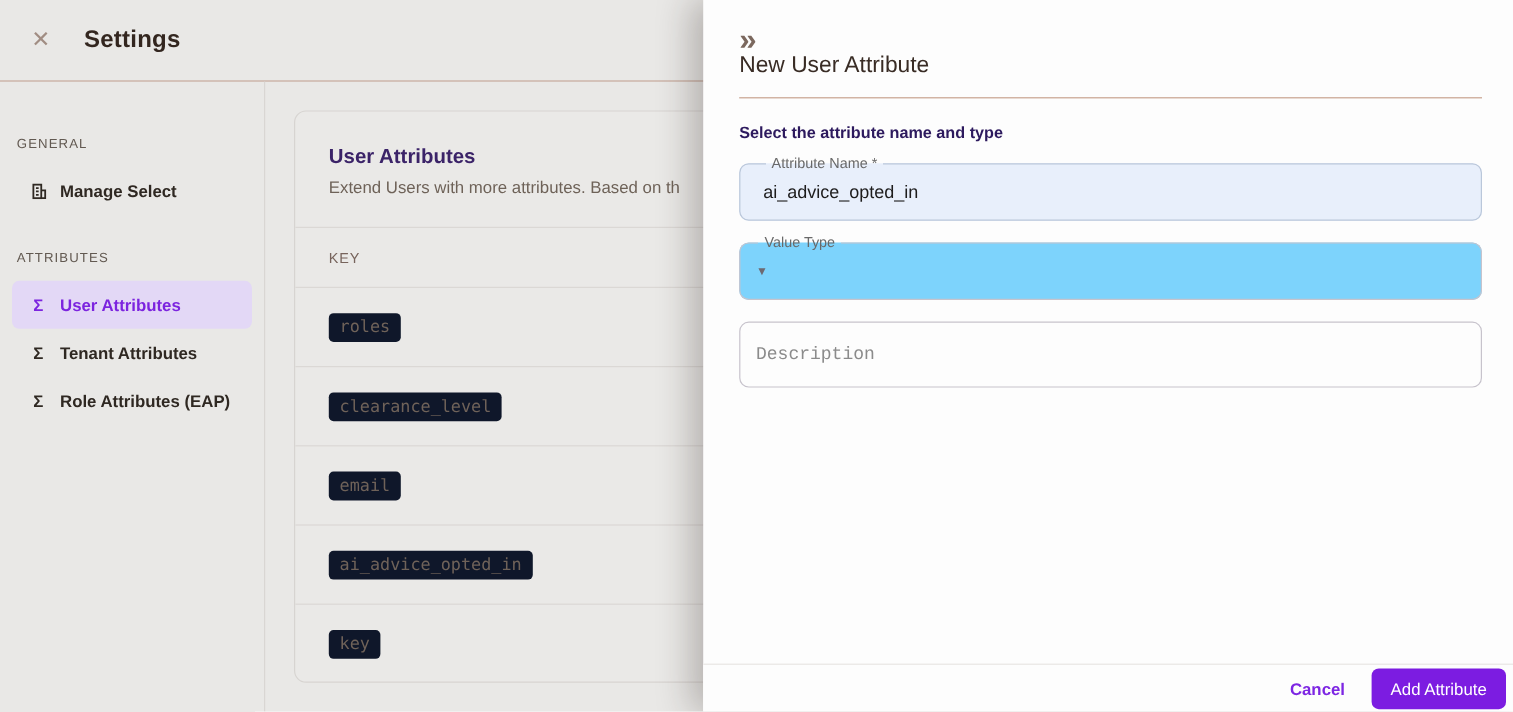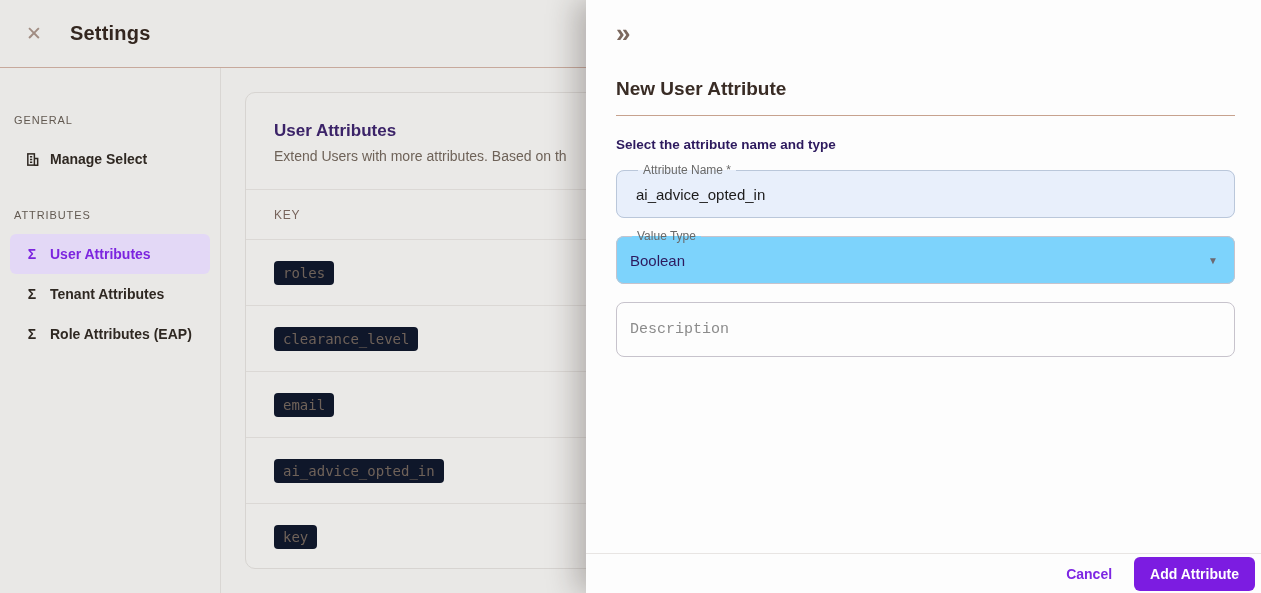--- a/index.html
+++ b/index.html
@@ -97,21 +97,21 @@
     display: flex; flex-direction: column;
   }
   .drawer-body {
     flex: 1; padding: 22px 26px 0 30px;
     display: flex; flex-direction: column;
   }
   .collapse-btn {
     font-size: 26px; line-height: 22px; color: #7b685e;
     font-weight: bold; cursor: pointer; width: 30px;
   }
-  .drawer-title { margin-top: 34px; font-size: 19px; font-weight: bold; color: #392c25; }
+  .drawer-title { font-size: 19px; font-weight: normal; color: #392c25; }
   .drawer-divider { margin-top: 15px; border-bottom: 1px solid #c7a28e; }
   .drawer-heading { margin-top: 21px; font-size: 13.5px; font-weight: bold; color: #2d1a5e; }
 
   fieldset.field {
     margin-top: 11px;
     border: 1px solid #c7c3cc; border-radius: 8px;
     height: 55px; padding: 0 13px;
     background: #7dd3fc;
   }
   fieldset.field legend {
@@ -146,21 +146,21 @@
     border-top: 1px solid #e8e5e3;
     display: flex; align-items: center; justify-content: flex-end;
     gap: 22px; padding-right: 6px; background: #fdfdfd;
   }
   .cancel-btn {
     font-size: 14px; font-weight: bold; color: #7d26e3;
     background: none; border: none; cursor: pointer;
     font-family: "Liberation Sans", sans-serif;
   }
   .submit-btn {
-    font-size: 14px; font-weight: bold; color: #ffffff;
+    font-size: 14px; font-weight: normal; color: #ffffff;
     background: #7c1ce1; border: none; border-radius: 6px;
     padding: 9px 16px; cursor: pointer;
     font-family: "Liberation Sans", sans-serif;
   }
 </style>
 </head>
 <body>
 
 <div class="app">
 
@@ -240,21 +240,20 @@
       <div class="drawer-heading">Select the attribute name and type</div>
 
       <fieldset class="field autofill">
         <legend>Attribute Name *</legend>
         <input type="text" value="ai_advice_opted_in" style="">
       </fieldset>
 
       <fieldset class="field select-field">
         <legend>Value Type</legend>
         <div class="select-row">
-          <span class="select-value">Boolean</span>
           <span class="dropdown-arrow">▼</span>
         </div>
       </fieldset>
 
       <div class="textarea-box">
         <input type="text" placeholder="Description" style="">
       </div>
     </div>
 
     <div class="drawer-footer">

